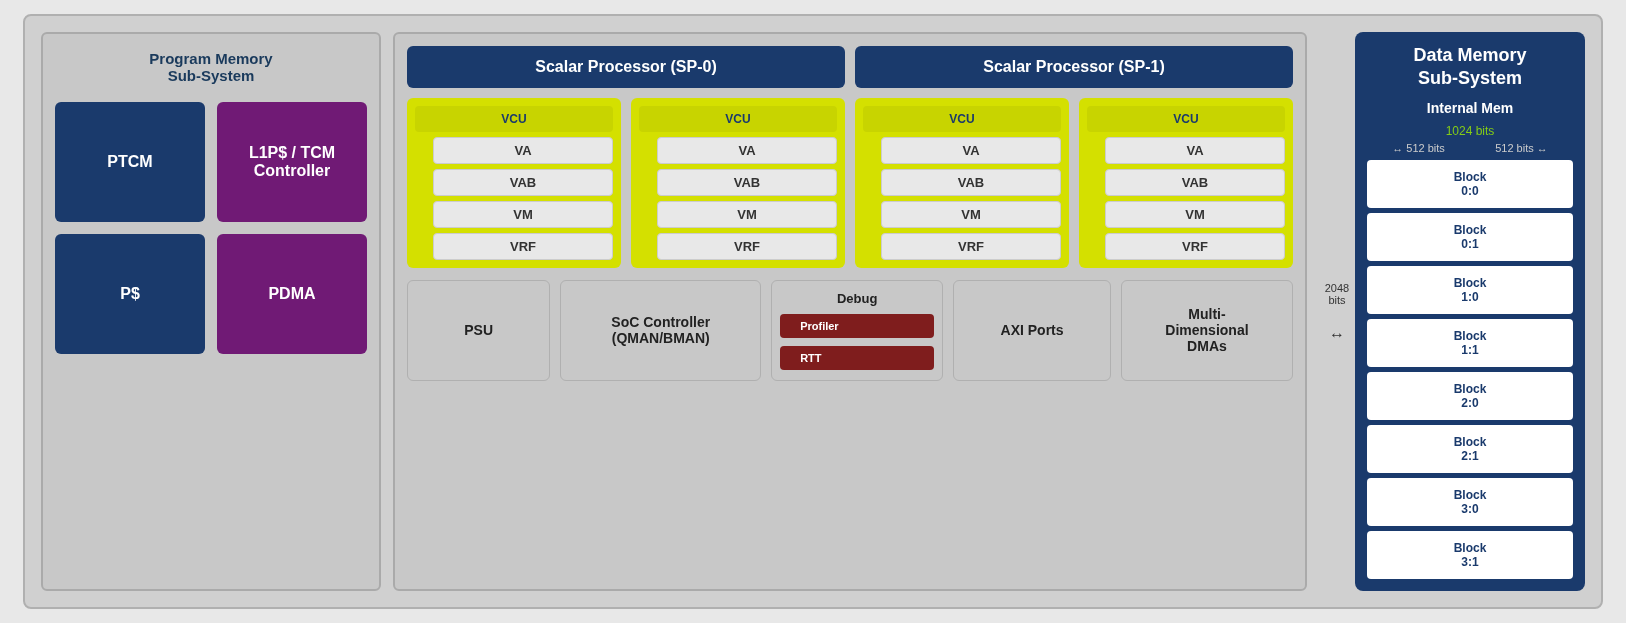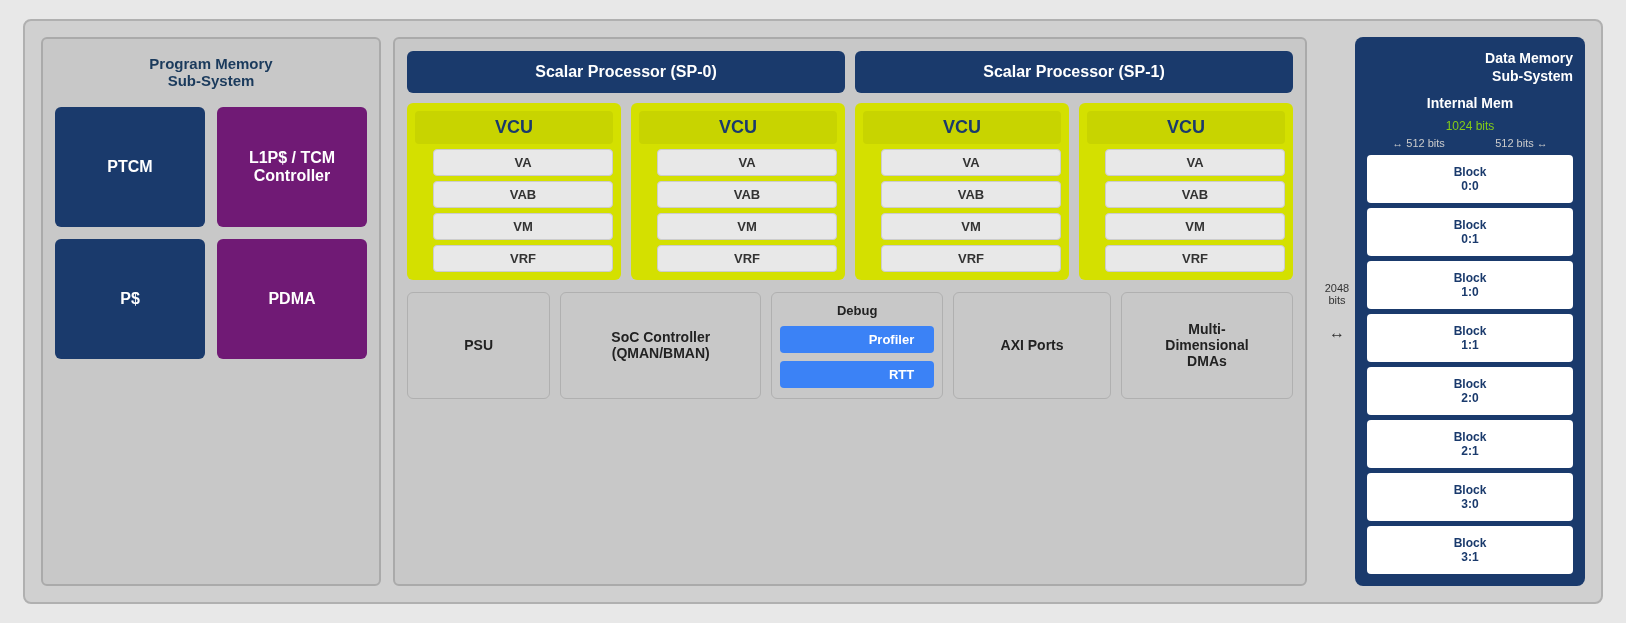--- a/index.html
+++ b/index.html
@@ -99,21 +99,21 @@
       background: #d4e000;
       border-radius: 6px;
       padding: 8px;
       display: flex;
       flex-direction: column;
       gap: 5px;
     }
     .vcu-label {
       background: #c8d400;
       border-radius: 4px;
-      font-size: 18px;
+      font-size: 12px;
       font-weight: bold;
       color: #1a3a6c;
       text-align: center;
       padding: 6px 4px;
     }
     .vcu-sub {
       background: #e8e8e8;
       border: 1px solid #ccc;
       border-radius: 4px;
       font-size: 13px;
@@ -157,43 +157,43 @@
       padding: 10px 8px;
       min-height: 90px;
     }
     .debug-title {
       font-size: 13px;
       font-weight: bold;
       color: #222;
       text-align: center;
     }
     .debug-btn {
-      background: #3b82f6;
+      background: #7f1d1d;
       border-radius: 4px;
       color: white;
-      font-size: 13px;
-      font-weight: bold;
-      text-align: right;
+      font-size: 11px;
+      font-weight: bold;
+      text-align: left;
       padding: 6px 20px;
       width: 100%;
     }
 
     
     .right-panel {
       background: #1a3a6c;
       border-radius: 8px;
       padding: 12px;
       width: 230px;
       flex-shrink: 0;
       color: white;
     }
     .right-panel-title {
-      font-size: 14px;
-      font-weight: bold;
-      text-align: right;
+      font-size: 18px;
+      font-weight: bold;
+      text-align: center;
       margin-bottom: 10px;
       line-height: 1.3;
     }
     .internal-mem-section {
       background: #1a3a6c;
     }
     .internal-mem-title {
       font-size: 14px;
       font-weight: bold;
       text-align: center;

